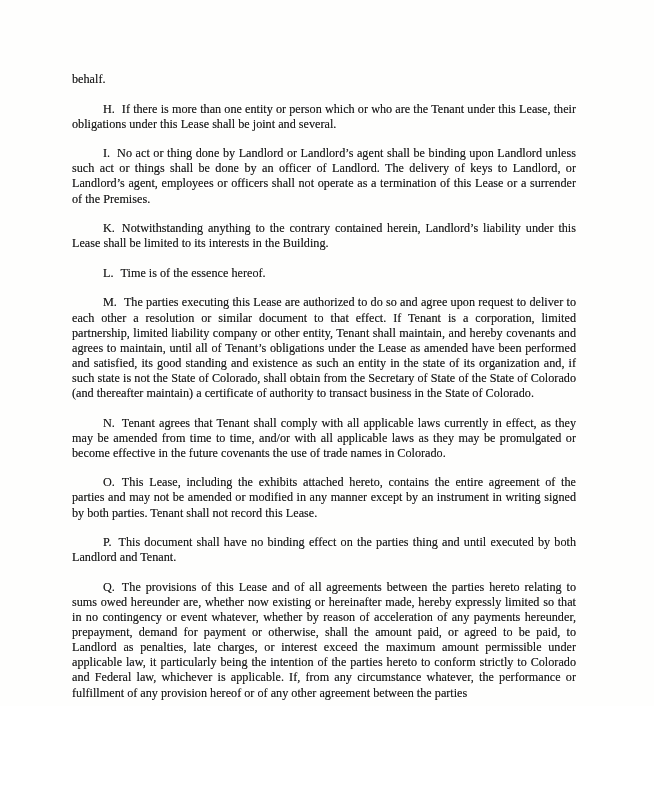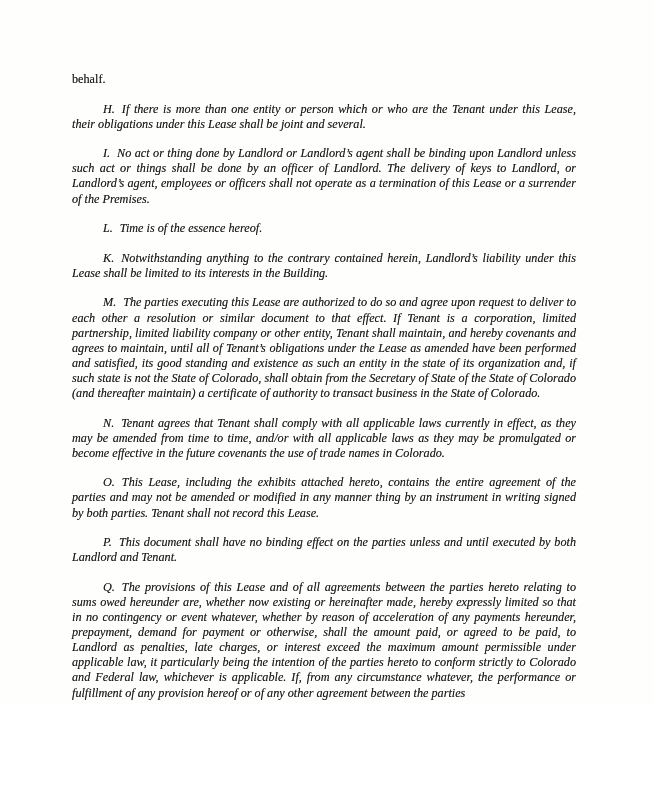--- a/index.html
+++ b/index.html
@@ -24,21 +24,20 @@
     text-align: justify;
     font-size: 12.2px;
     line-height: 15.1px;
     text-shadow: 0 0 0.5px rgba(25,25,25,0.55);
   }
   .text-block p {
     margin: 0;
   }
   .text-block p + p {
     margin-top: 14.5px;
-    font-style: italic;
   }
   .para {
     text-indent: 31px;
   }
   .plabel {
     margin-right: 7px;
   }
   .artifact {
     position: absolute;
     pointer-events: none;
@@ -57,30 +56,30 @@
 
 <div class="page">
   <div class="text-block">
     <p class="cont">behalf.</p>
 
     <p class="para"><span class="plabel">H.</span><span class="ptext">If there is more than one entity or person which or who are the Tenant under this Lease, their obligations under this Lease shall be joint and several.</span></p>
 
     <p class="para"><span class="plabel">I.</span><span class="ptext">No act or thing done by Landlord or Landlord’s agent shall be binding upon Landlord unless such act or things shall be done by an officer of Landlord. The delivery of keys to Landlord, or Landlord’s agent, employees or officers shall not operate as a termination of this Lease or a surrender of the Premises.</span></p>
 
 
+    <p class="para"><span class="plabel">K.</span><span class="ptext">Notwithstanding anything to the contrary contained herein, Landlord’s liability under this Lease shall be limited to its interests in the Building.</span></p>
+
     <p class="para"><span class="plabel">L.</span><span class="ptext">Time is of the essence hereof.</span></p>
-
-    <p class="para"><span class="plabel">K.</span><span class="ptext">Notwithstanding anything to the contrary contained herein, Landlord’s liability under this Lease shall be limited to its interests in the Building.</span></p>
 
     <p class="para"><span class="plabel">M.</span><span class="ptext">The parties executing this Lease are authorized to do so and agree upon request to deliver to each other a resolution or similar document to that effect. If Tenant is a corporation, limited partnership, limited liability company or other entity, Tenant shall maintain, and hereby covenants and agrees to maintain, until all of Tenant’s obligations under the Lease as amended have been performed and satisfied, its good standing and existence as such an entity in the state of its organization and, if such state is not the State of Colorado, shall obtain from the Secretary of State of the State of Colorado (and thereafter maintain) a certificate of authority to transact business in the State of Colorado.</span></p>
 
     <p class="para"><span class="plabel">N.</span><span class="ptext">Tenant agrees that Tenant shall comply with all applicable laws currently in effect, as they may be amended from time to time, and/or with all applicable laws as they may be promulgated or become effective in the future covenants the use of trade names in Colorado.</span></p>
 
-    <p class="para"><span class="plabel">O.</span><span class="ptext">This Lease, including the exhibits attached hereto, contains the entire agreement of the parties and may not be amended or modified in any manner thing by an instrument in writing signed by both parties. Tenant shall not record this Lease.</span></p>
+    <p class="para"><span class="plabel">O.</span><span class="ptext">This Lease, including the exhibits attached hereto, contains the entire agreement of the parties and may not be amended or modified in any manner except by an instrument in writing signed by both parties. Tenant shall not record this Lease.</span></p>
 
-    <p class="para"><span class="plabel">P.</span><span class="ptext">This document shall have no binding effect on the parties unless and until executed by both Landlord and Tenant.</span></p>
+    <p class="para"><span class="plabel">P.</span><span class="ptext">This document shall have no binding effect on the parties thing and until executed by both Landlord and Tenant.</span></p>
 
     <p class="para"><span class="plabel">Q.</span><span class="ptext">The provisions of this Lease and of all agreements between the parties hereto relating to sums owed hereunder are, whether now existing or hereinafter made, hereby expressly limited so that in no contingency or event whatever, whether by reason of acceleration of any payments hereunder, prepayment, demand for payment or otherwise, shall the amount paid, or agreed to be paid, to Landlord as penalties, late charges, or interest exceed the maximum amount permissible under applicable law, it particularly being the intention of the parties hereto to conform strictly to Colorado and Federal law, whichever is applicable. If, from any circumstance whatever, the performance or fulfillment of any provision hereof or of any other agreement between the parties</span></p>
   </div>
 
   <div class="artifact a1"></div>
   <div class="artifact a2"></div>
 </div>
 
 </body></html>

